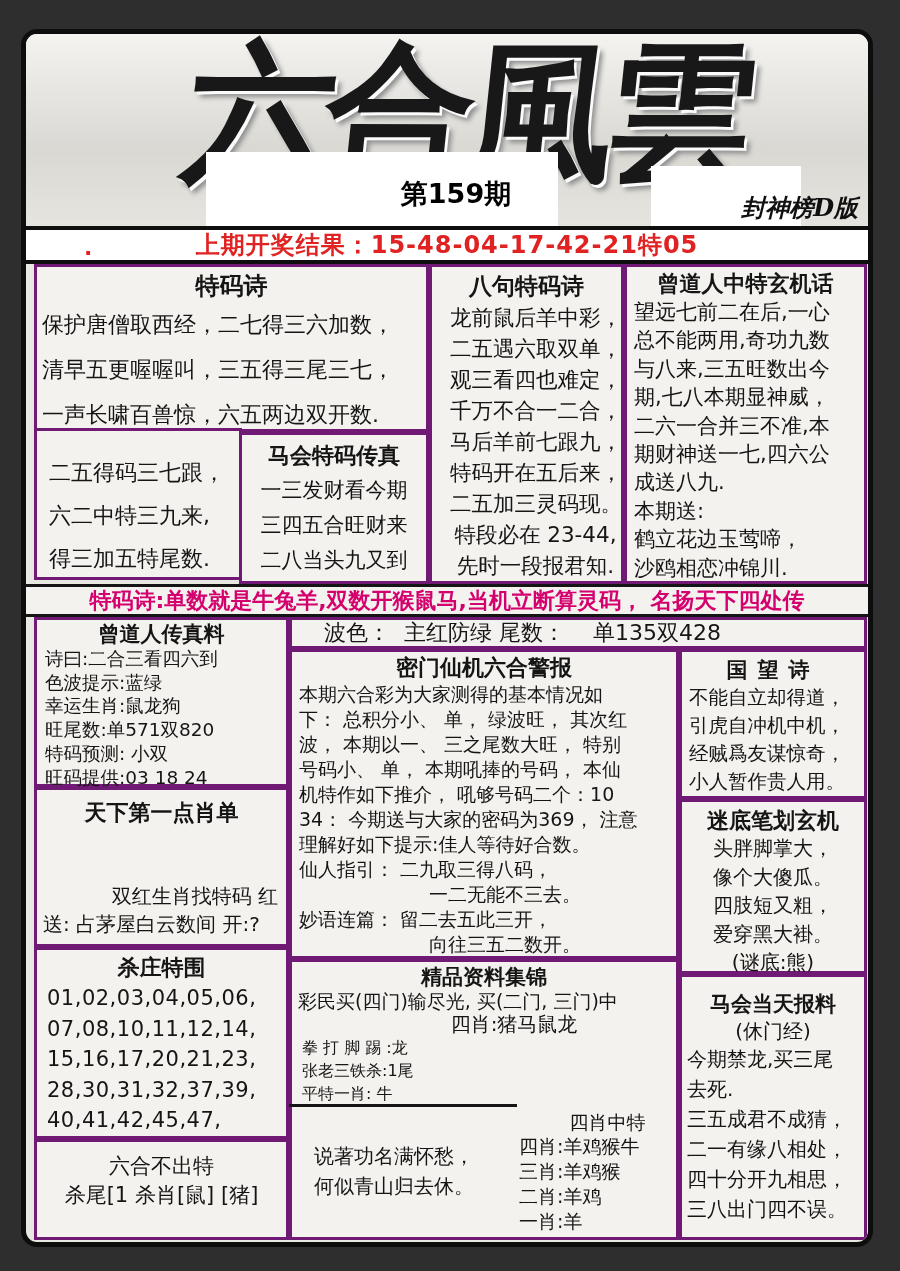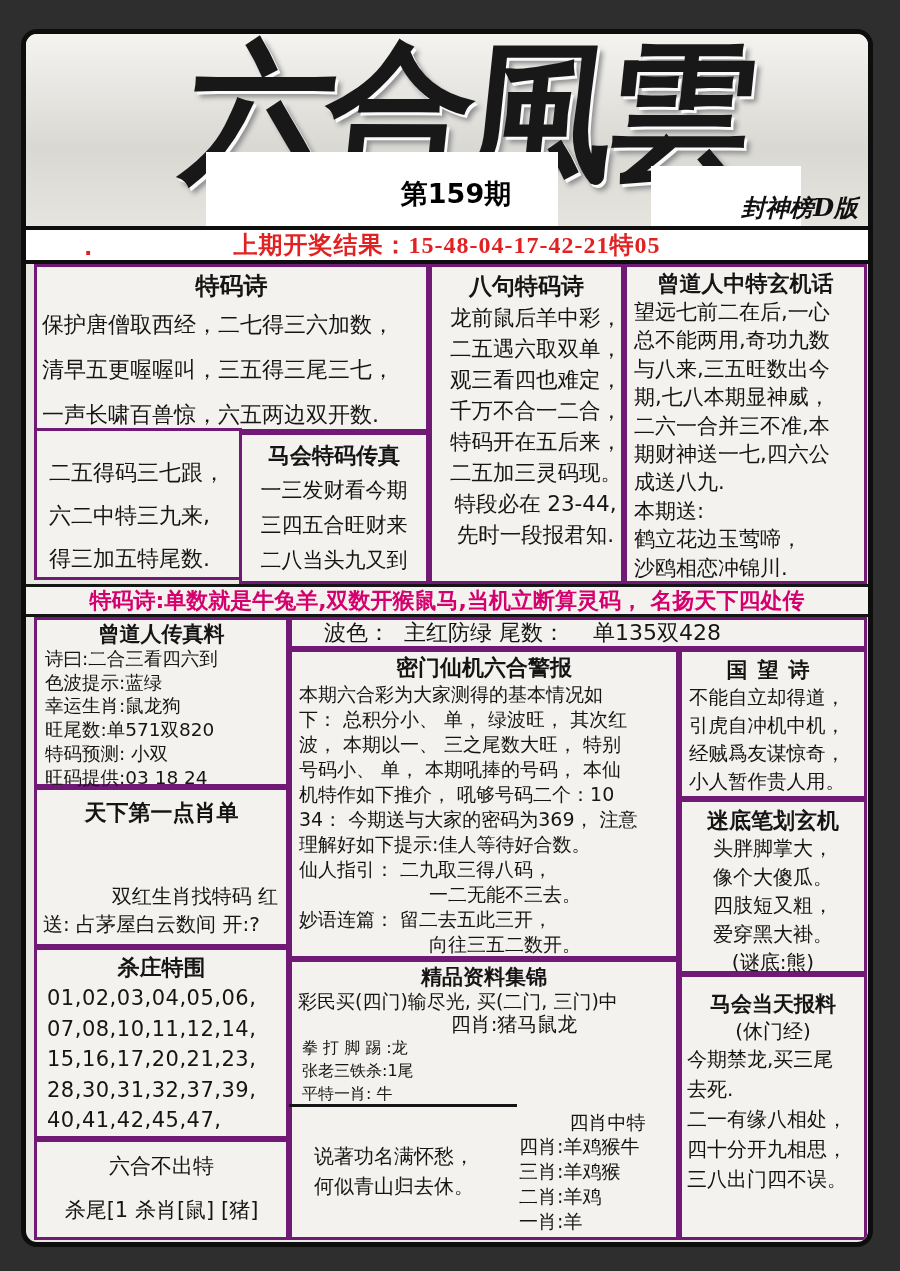--- a/index.html
+++ b/index.html
@@ -46,21 +46,21 @@
     right:10px;top:158px;
     font-family:"DejaVu Serif","Liberation Serif",serif;
     font-size:24px;font-weight:bold;font-style:italic;color:#101010;
   }
   
   .result-strip{
     left:0;top:192px;width:842px;height:38px;background:#ffffff;
     border-top:4px solid #0f0f0f;border-bottom:4px solid #0f0f0f;
     display:flex;align-items:center;justify-content:center;
   }
-  .result-text{font-size:24px;font-weight:bold;color:#e02222;letter-spacing:1px;font-family:Liberation Serif, serif;}
+  .result-text{font-size:24px;font-weight:bold;color:#e02222;letter-spacing:1px;}
   .stray-dot{position:absolute;left:58px;bottom:0;color:#e02222;font-size:22px;font-weight:bold;}
   
   .teco{left:8px;top:230px;width:395px;height:168px;padding:3px 5px;}
   .teco .bx-title{font-size:24px;}
   .teco .ln{font-size:22px;line-height:45px;white-space:nowrap;}
   .lp{left:8px;top:394px;width:208px;height:152px;padding:20px 0 0 12px;}
   .lp .ln{font-size:22px;line-height:43px;white-space:nowrap;}
   .fax{left:213px;top:398px;width:190px;height:152px;padding-top:4px;}
   .fax .bx-title{font-size:22px;line-height:34px;}
   .fax .ln{font-size:21px;line-height:35px;text-align:center;white-space:nowrap;}
@@ -84,21 +84,21 @@
   .dianxiao{left:8px;top:753px;width:255px;height:160px;padding:8px 6px 6px 6px;display:flex;flex-direction:column;}
   .dianxiao .bx-title{font-size:22px;}
   .dianxiao .spacer{flex:1;}
   .dianxiao .ln1{font-size:20px;text-align:right;padding-right:2px;line-height:28px;margin-top:33px;}
   .dianxiao .ln2{font-size:20px;line-height:28px;white-space:nowrap;}
   .shazhuang{left:8px;top:913px;width:255px;height:192px;padding-top:3px;}
   .shazhuang .bx-title{font-size:22px;line-height:30px;}
   .shazhuang .ln{font-size:21px;line-height:30.5px;padding-left:10px;letter-spacing:0.5px;white-space:nowrap;}
   .buchute{left:8px;top:1105px;width:255px;height:101px;padding-top:10px;}
   .buchute .bx-title{font-size:21px;line-height:28px;font-weight:normal;}
-  .buchute .ln{font-size:21px;line-height:30px;text-align:center;white-space:nowrap;margin-top:15px;}
+  .buchute .ln{font-size:21px;line-height:30px;text-align:center;white-space:nowrap;}
   
   .bose{left:263px;top:583px;width:578px;height:32px;display:flex;align-items:center;padding-left:32px;}
   .bose span{font-size:22px;white-space:pre;}
   .mimen{left:263px;top:615px;width:390px;height:310px;padding:1px 7px;}
   .mimen .bx-title{font-size:22px;line-height:29px;}
   .mimen .ln{font-size:19px;line-height:25px;white-space:nowrap;}
   .mimen .sp{font-size:19px;line-height:25px;white-space:nowrap;}
   .mimen .ind{padding-left:130px;}
   .jingpin{left:263px;top:925px;width:390px;height:145px;border-bottom:none;padding:2px 6px;}
   .jingpin .bx-title{font-size:21px;line-height:26px;}
@@ -161,20 +161,21 @@
     <div class="ln">三四五合旺财来</div>
     <div class="ln">二八当头九又到</div>
   </div>
 
   <div class="bx baju">
     <div class="bx-title">八句特码诗</div>
     <div class="ln">龙前鼠后羊中彩，</div>
     <div class="ln">二五遇六取双单，</div>
     <div class="ln">观三看四也难定，</div>
     <div class="ln">千万不合一二合，</div>
+    <div class="ln">马后羊前七跟九，</div>
     <div class="ln">特码开在五后来，</div>
     <div class="ln">二五加三灵码现。</div>
     <div class="ln">特段必在 23-44,</div>
     <div class="ln">先时一段报君知.</div>
   </div>
 
   <div class="bx zengdao">
     <div class="bx-title">曾道人中特玄机话</div>
     <div class="ln">望远七前二在后,一心</div>
     <div class="ln">总不能两用,奇功九数</div>
@@ -285,18 +286,19 @@
     <div class="ln">四肢短又粗，</div>
     <div class="ln">爱穿黑大褂。</div>
     <div class="ln">(谜底:熊)</div>
   </div>
 
   <div class="bx mahui">
     <div class="bx-title">马会当天报料</div>
     <div class="sub">(休门经)</div>
     <div class="ln">今期禁龙,买三尾</div>
     <div class="ln">去死.</div>
+    <div class="ln">三五成君不成猜，</div>
     <div class="ln">二一有缘八相处，</div>
     <div class="ln">四十分开九相思，</div>
     <div class="ln">三八出门四不误。</div>
   </div>
 
 </div>
 
 </body></html>

